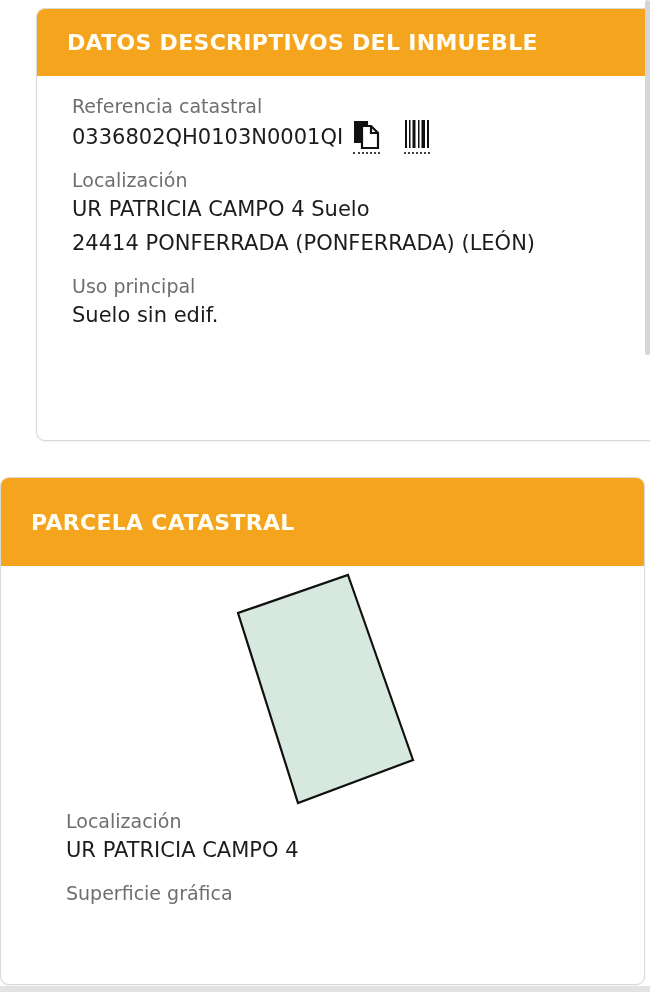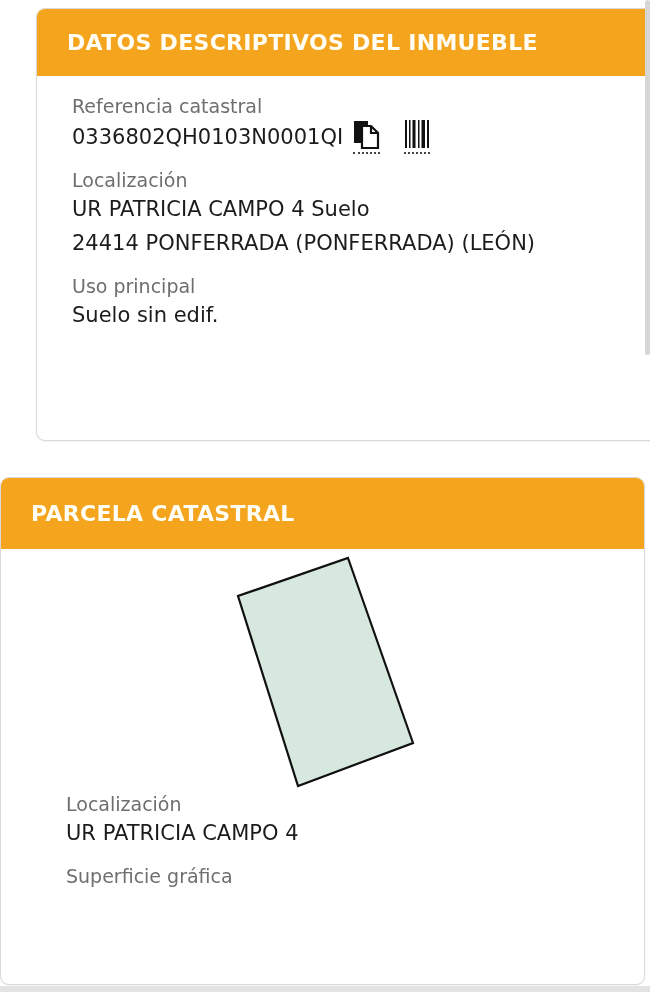--- a/index.html
+++ b/index.html
@@ -26,21 +26,21 @@
     background: #f5a51d;
     display: flex;
     align-items: center;
     padding-left: 30px;
     color: #fffdf4;
     font-weight: bold;
     font-size: 22px;
     letter-spacing: 0.3px;
   }
   .card-inmueble .card-header { height: 67px; }
-  .card-parcela  .card-header { height: 71px; }
+  .card-parcela  .card-header { height: 88px; }
   .card-body-1 { padding: 18px 24px 0 35px; }
   .field { margin-top: 14px; }
   .field:first-child { margin-top: 0; }
   .field-label {
     font-size: 19px;
     color: #6e6e6e;
     line-height: 24px;
   }
   .field-value {
     font-size: 21px;

